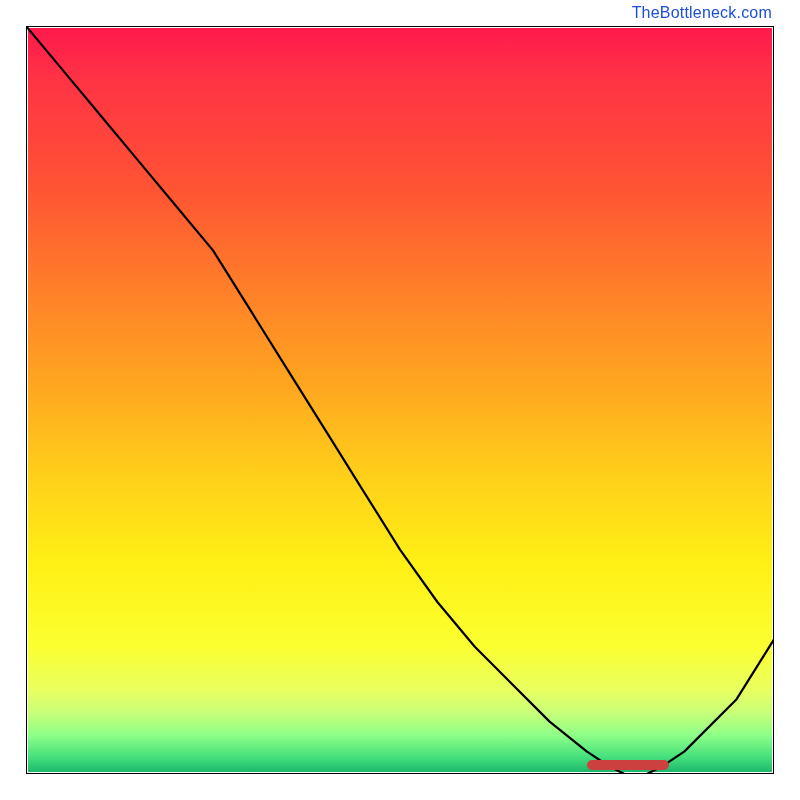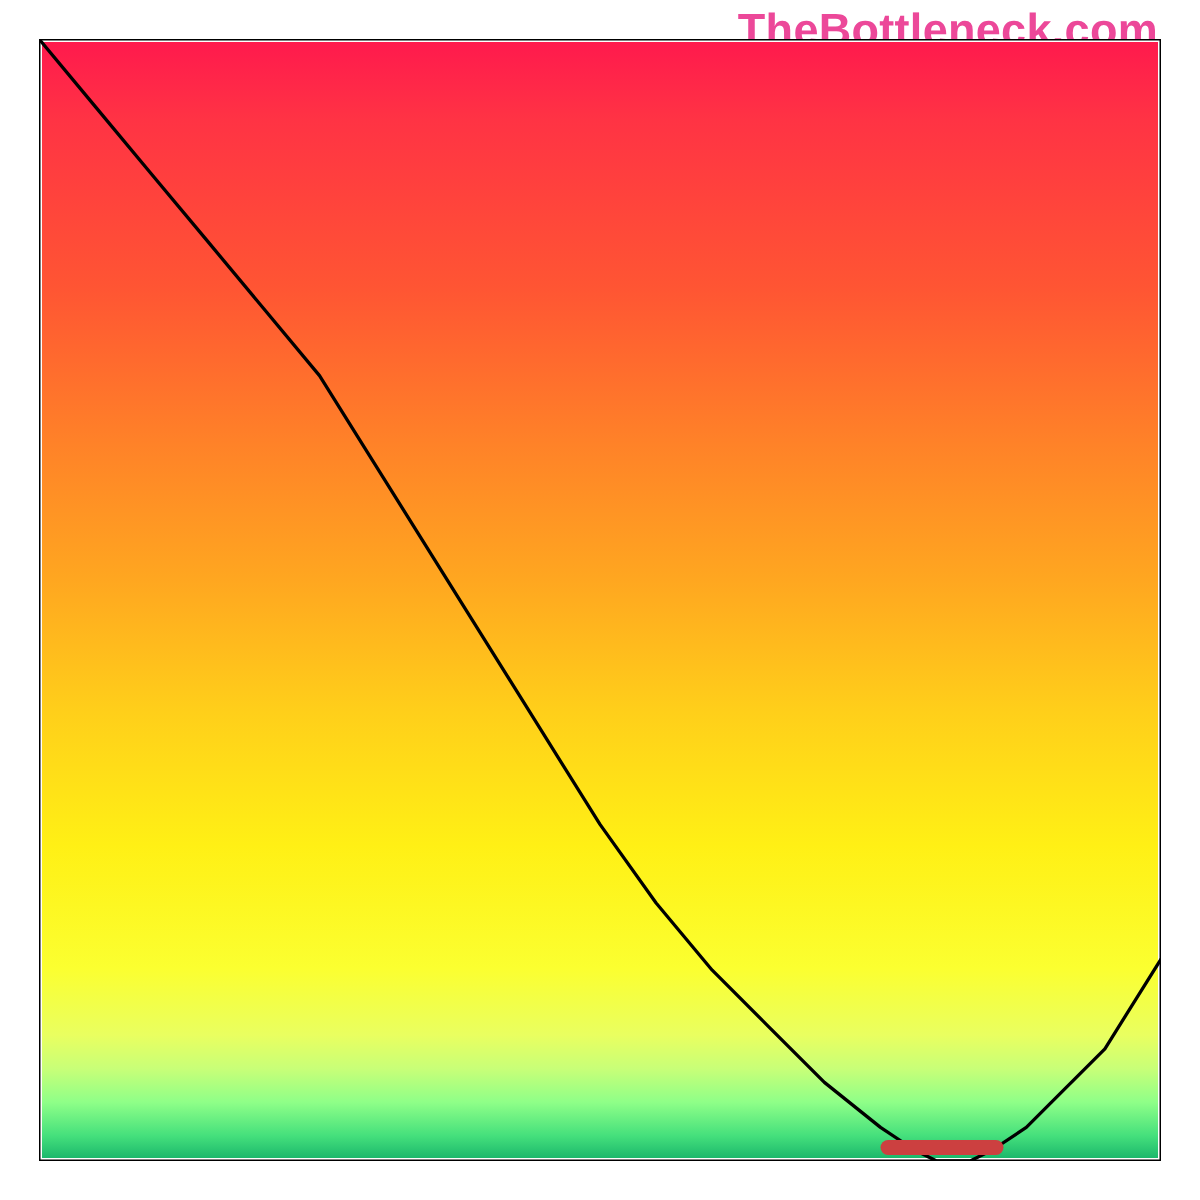--- a/index.html
+++ b/index.html
@@ -13,23 +13,23 @@
   }
   .outer {
     width: 800px;
     height: 800px;
     position: relative;
   }
   .watermark {
     position: absolute;
     top: 4px;
     right: 28px;
-    font-size: 30px;
-    font-weight: 700;
-    color: #ec4899;
+    font-size: 16px;
+    font-weight: 400;
+    color: #1d4ed8;
     letter-spacing: 0.2px;
   }
   .plot-frame {
     position: absolute;
     left: 26px;
     top: 26px;
     width: 748px;
     height: 748px;
     background: #ffffff;
   }

